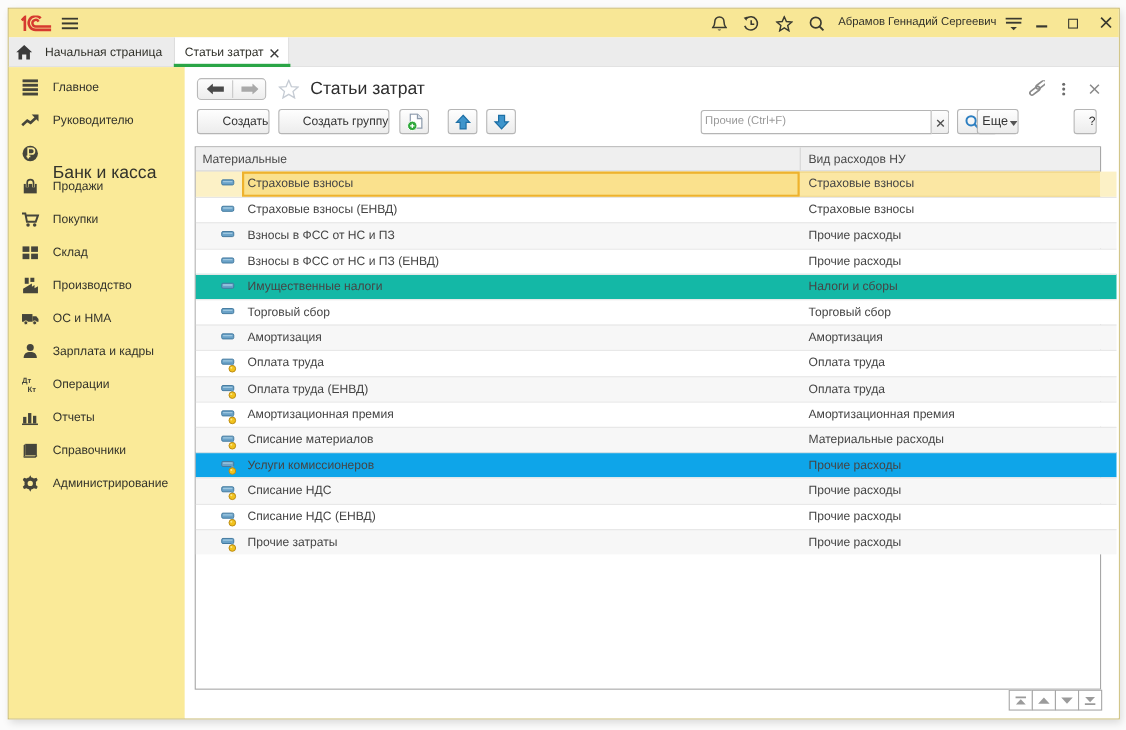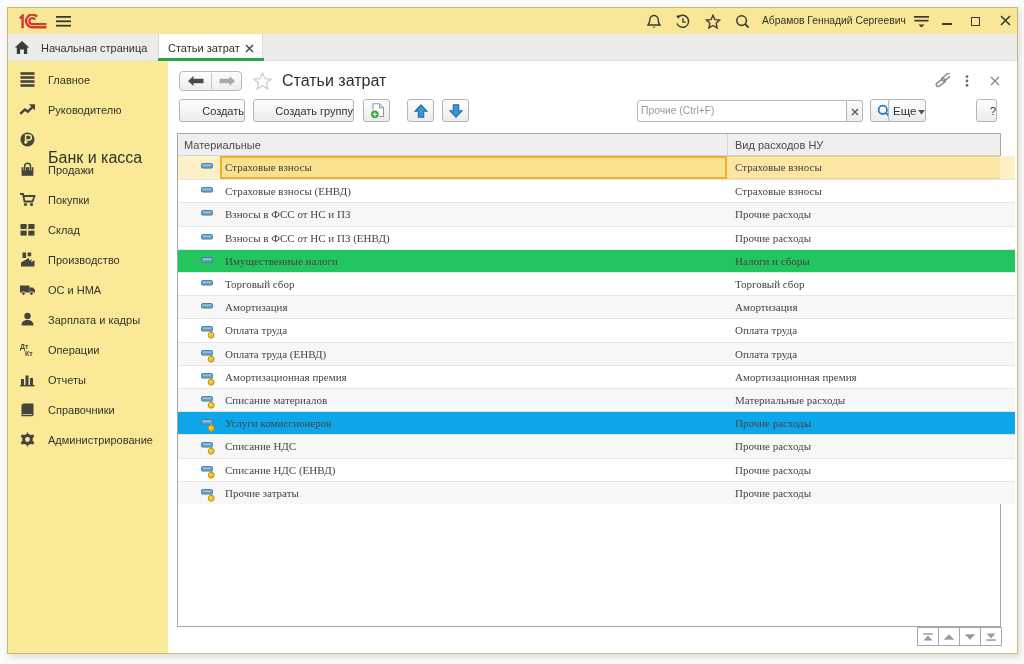--- a/index.html
+++ b/index.html
@@ -6,21 +6,21 @@
   html,body { width:1024px; height:664px; background:#fbfbfb; font-family:"Liberation Sans",sans-serif; overflow:hidden; position:relative; }
   #win { position:absolute; left:7px; top:7px; width:1011px; height:647px; background:#fff; border:1px solid #c9ba70; box-shadow:2px 3px 7px rgba(0,0,0,0.13); }
   #titlebar { position:absolute; left:0; top:0; width:1009px; height:26px; background:#f8e796; }
   #tabbar { position:absolute; left:0; top:26px; width:1009px; height:27px; background:#ececec; border-bottom:1px solid #e2e2e2; }
   #sidebar { position:absolute; left:0; top:53px; width:160px; height:592px; background:#faea98; }
   #content { position:absolute; left:160px; top:53px; width:849px; height:592px; background:#fff; }
   .t11 { font-size:11px; color:#31312a; }
   .abs { position:absolute; }
   .btn { position:absolute; top:38px; height:23px; border:1px solid #b5b5b5; border-radius:3px; background:linear-gradient(#fefefe,#ececec); font-size:11px; color:#333; }
   .btn .lbl { position:absolute; width:100%; text-align:right; top:5px; }
-  .row { position:absolute; left:0; width:837px;font-family:Liberation Serif, serif; }
+  .row { position:absolute; left:0; width:837px; }
   .rtxt { position:absolute; top:5px; font-size:11px; color:#454545; white-space:nowrap; }
 </style>
 </head>
 <body>
 <div id="win">
 
 <div id="titlebar">
 <svg class="abs" style="left:11px;top:6px" width="28" height="15" viewBox="0 0 28 15">
 <g fill="none" stroke="#d63a2f" stroke-width="2.4">
 <path d="M0.8 4.6 L3.6 1.6 V14.2"></path>
@@ -270,21 +270,21 @@
 <span class="rtxt" style="left:557px">Прочие расходы</span>
 </div>
 <div class="row" style="top:91.6px;height:23.2px;background:#fff;border-top:1px solid #e6e6e6">
 <div class="abs" style="left:23px;top:6px"><svg width="16" height="15" viewBox="0 0 16 15">
               <rect x="0.5" y="1.5" width="11" height="4.6" rx="1.2" fill="#6aa2c8" stroke="#43799f" stroke-width="0.9"></rect>
               <rect x="1.6" y="2.5" width="8.8" height="1.2" rx="0.6" fill="#9ec7e0"></rect>
             </svg></div>
 <span class="rtxt" style="left:47px">Взносы в ФСС от НС и ПЗ (ЕНВД)</span>
 <span class="rtxt" style="left:557px">Прочие расходы</span>
 </div>
-<div class="row" style="top:114.8px;height:23.2px;background:#22c55e;border-top:1px solid #e6e6e6">
+<div class="row" style="top:114.8px;height:23.2px;background:#14b8a6;border-top:1px solid #e6e6e6">
 <div class="abs" style="left:23px;top:6px"><svg width="16" height="15" viewBox="0 0 16 15">
               <rect x="0.5" y="1.5" width="11" height="4.6" rx="1.2" fill="#6aa2c8" stroke="#43799f" stroke-width="0.9"></rect>
               <rect x="1.6" y="2.5" width="8.8" height="1.2" rx="0.6" fill="#9ec7e0"></rect>
             </svg></div>
 <span class="rtxt" style="left:47px">Имущественные налоги</span>
 <span class="rtxt" style="left:557px">Налоги и сборы</span>
 </div>
 <div class="row" style="top:138.0px;height:23.2px;background:#fff;border-top:1px solid #e6e6e6">
 <div class="abs" style="left:23px;top:6px"><svg width="16" height="15" viewBox="0 0 16 15">
               <rect x="0.5" y="1.5" width="11" height="4.6" rx="1.2" fill="#6aa2c8" stroke="#43799f" stroke-width="0.9"></rect>

